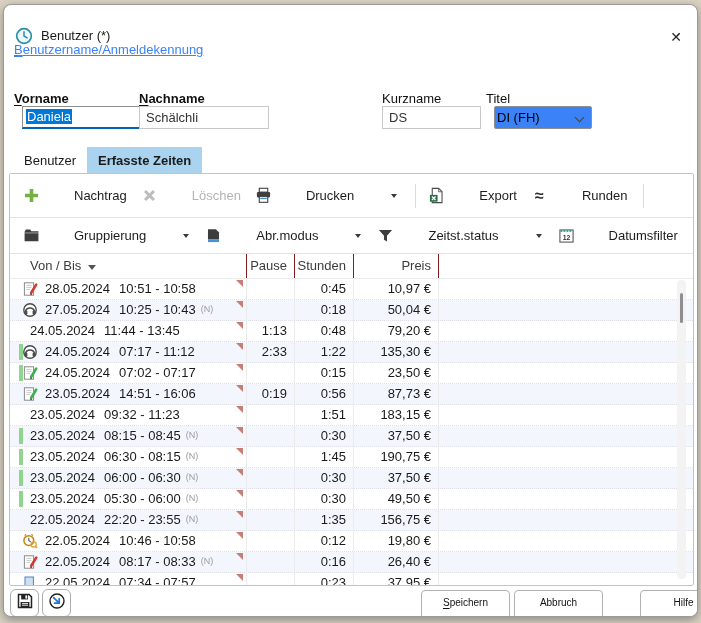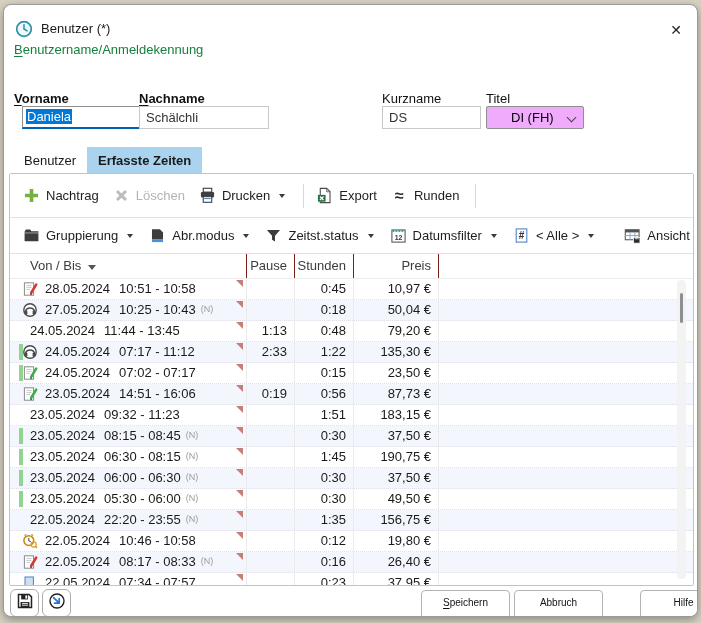--- a/index.html
+++ b/index.html
@@ -6,56 +6,56 @@
   html,body { width:701px; height:623px; overflow:hidden; }
   body { font-family:"Liberation Sans", sans-serif; background:#d9d2c3; position:relative; }
 
   .dialog {
     position:absolute; left:3px; top:4px; width:695px; height:613px;
     background:#fff; border:1px solid #9a9a9a; border-radius:8px;
     box-shadow:0 3px 10px rgba(0,0,0,.35); overflow:hidden;
   }
 
   
-  .titlebar { position:absolute; left:0; top:9px; right:0; height:30px; background:#fff; }
+  .titlebar { position:absolute; left:0; top:16px; right:0; height:30px; background:#fff; }
   .titlebar .app-icon { position:absolute; left:11px; top:6px; width:18px; height:18px; }
   .titlebar .title { position:absolute; left:37px; top:7px; font-size:13px; color:#1a1a1a; }
   .close-btn { position:absolute; right:10px; top:5px; width:22px; height:22px; text-align:center;
                line-height:22px; font-size:14px; color:#222; cursor:pointer; }
 
   
   .lbl { position:absolute; font-size:13px; color:#111; }
-  .lbl.gray { color:#15803d; }
+  .lbl.gray { color:#3b82f6;text-decoration:underline; }
   .lbl.bold { font-weight:bold; }
   .lbl u { text-decoration:underline; text-underline-offset:2px; }
   .tinput { position:absolute; height:23px; border:1px solid #c9c9c9; background:#fff;
             font-family:"Liberation Sans",sans-serif; font-size:13px; color:#333; padding:0 6px; }
   .tinput:disabled { color:#555; background:#fff; }
   .input-sel { position:absolute; height:23px; border:1px solid #8f8f8f; border-bottom:2px solid var(--accent-dark);
                background:#fff; font-size:13px; line-height:20px; padding:0 3px; }
   .input-sel .seltext { background:var(--accent); color:#fff; padding:0 1px; }
-  .selectbox { position:absolute; height:23px; border:1px solid #8f8f8f; border-radius:2px; background:#f0abfc;
-               font-size:13px; line-height:21px; padding:0 24px; }
+  .selectbox { position:absolute; height:23px; border:1px solid #8f8f8f; border-radius:2px; background:#3b82f6;
+               font-size:13px; line-height:21px; padding:0 2px;margin-left:8px; }
   .selectbox .chev { position:absolute; right:8px; top:7px; width:7px; height:7px;
                border:solid #444; border-width:0 1.4px 1.4px 0; transform:rotate(45deg); }
 
   
   .tabs { position:absolute; left:9px; top:142px; height:26px; display:flex; }
   .tab { height:26px; padding:0 11px; font-size:13px; color:#1a1a1a; display:flex; align-items:center; cursor:pointer; }
   .tab.active { background:var(--tab-active); font-weight:bold; }
 
   
   .panel { position:absolute; left:5px; top:168px; width:685px; height:413px;
            border:1px solid #c3c3c3; border-radius:2px; background:#fff; overflow:hidden; }
 
   .toolbar { position:absolute; left:0; right:0; display:flex; align-items:center;
              padding-left:13px; border-bottom:1px solid #e2e2e2; background:#fff; }
   #toolbar1 { top:0; height:44px; }
   #toolbar2 { top:44px; height:36px; }
-  .tbtn { display:flex; align-items:center; margin-right:14px; cursor:pointer; }
+  .tbtn { display:flex; align-items:center; margin-right:14px; cursor:pointer;gap:28px; }
   .tbtn .ticon { width:17px; height:17px; margin-right:6px; display:inline-block; }
   .tbtn .tlabel { font-size:13px; color:#1d1d1d; white-space:nowrap; }
   .tbtn.disabled .tlabel { color:#b4b4b4; }
   .darr { width:0; height:0; border-left:3.5px solid transparent; border-right:3.5px solid transparent;
           border-top:4px solid #3a3a3a; margin-left:9px; margin-right:2px; cursor:pointer; }
   .tsep { width:1px; height:24px; background:#d9d9d9; margin:0 12px 0 2px; }
   .approx-glyph { font-size:16px; font-weight:bold; color:#2d2d2d; line-height:17px; text-align:center; }
 
   
   .thead { position:absolute; left:0; right:0; top:80px; height:25px; display:flex;

